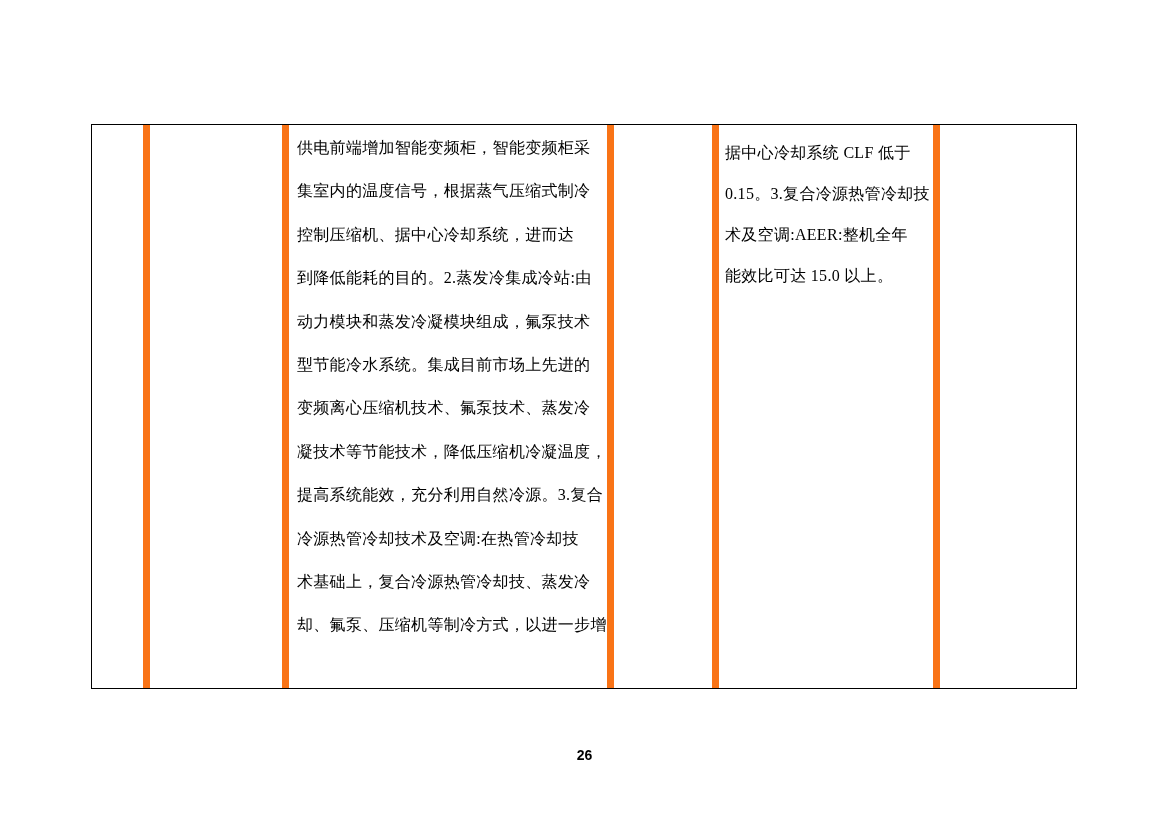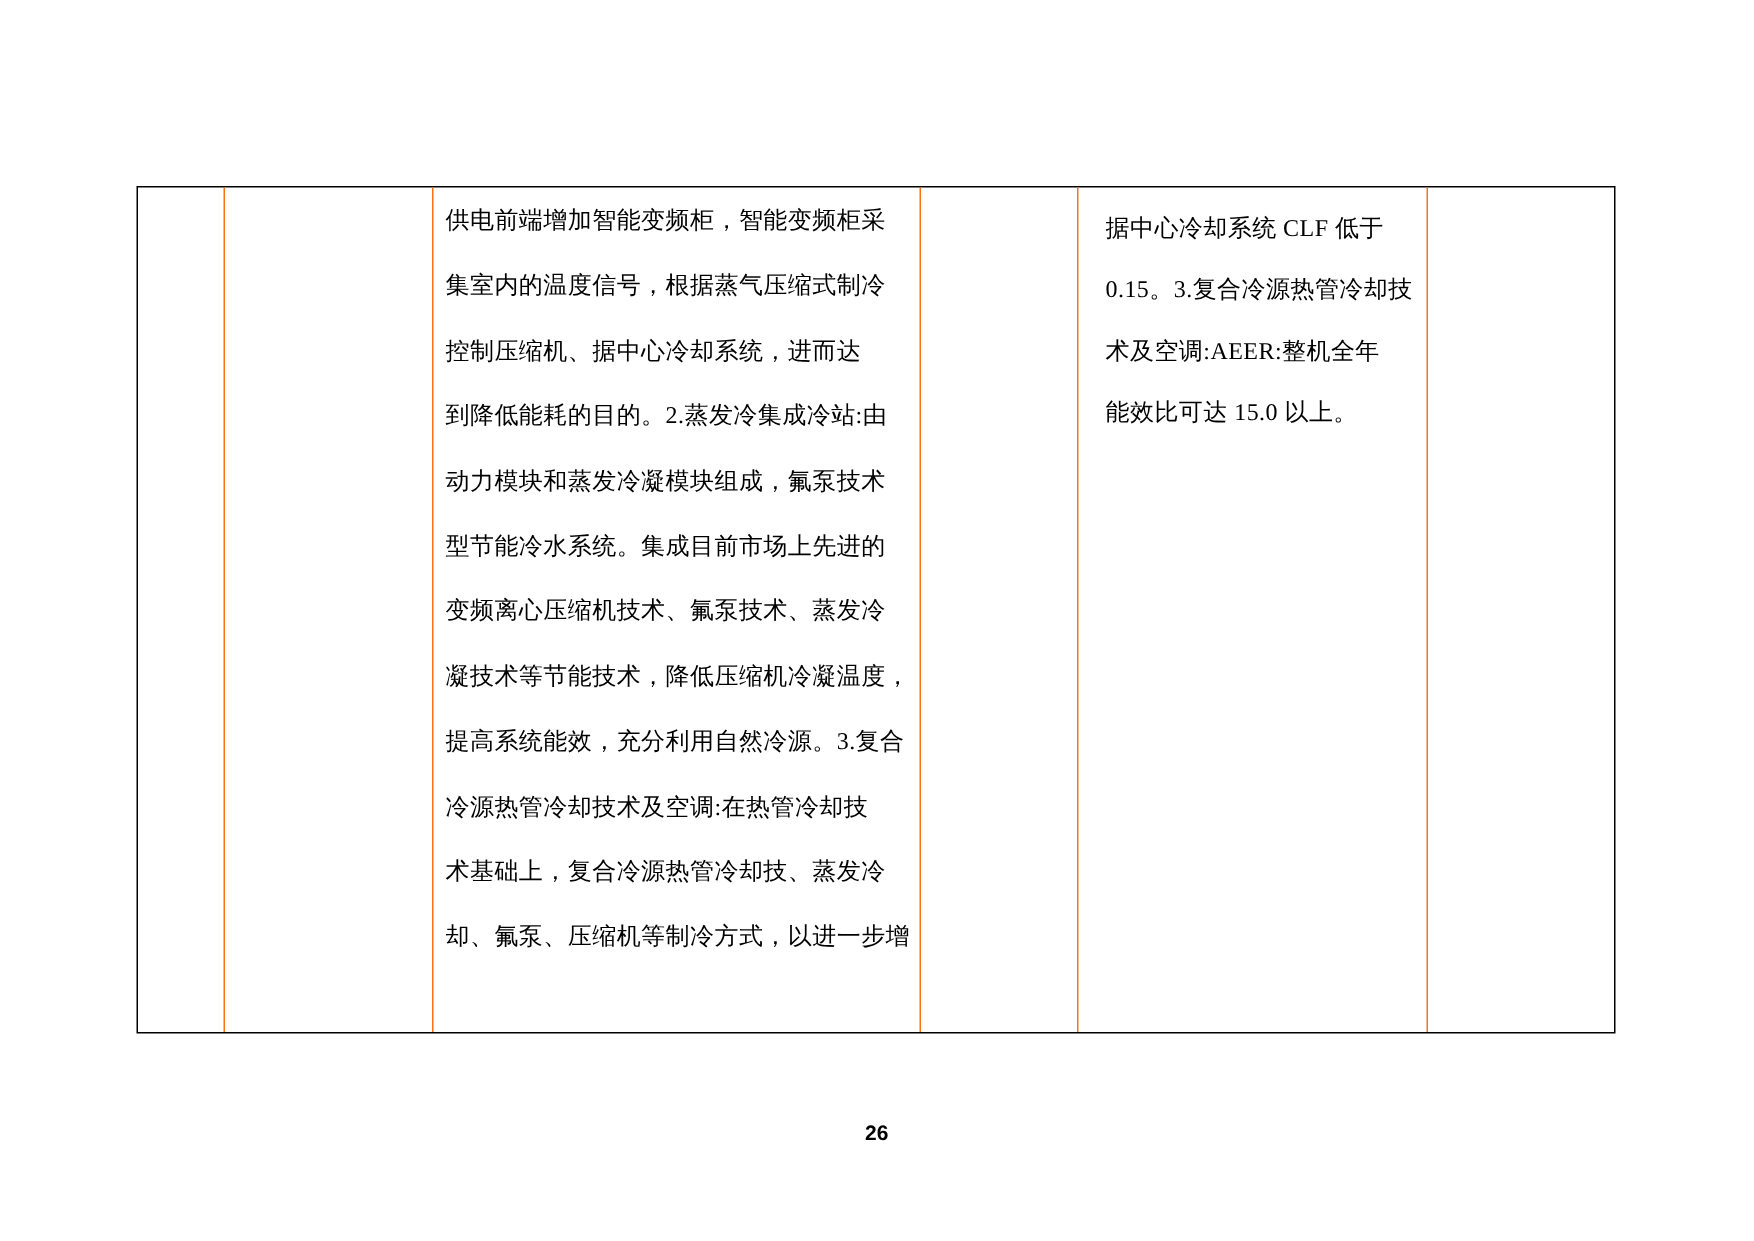--- a/index.html
+++ b/index.html
@@ -21,30 +21,30 @@
     top: 124px;
     width: 986px;
     height: 565px;
     box-sizing: border-box;
     border: 1px solid #000000;
     display: flex;
     background: #ffffff;
   }
   .cell {
     box-sizing: border-box;
-    border-right: 1px solid #f97316;
+    border-right: 7px solid #f97316;
     overflow: hidden;
     font-size: 16px;
   }
   .cell:last-child { border-right: none; }
   .c1 { width: 58px; }
   .c2 { width: 139px; }
   .c3 { width: 325px; padding: 1px 4px 0 8px; }
   .c4 { width: 105px; }
-  .c5 { width: 221px; padding: 7px 3px 0 6px; margin-left: 12px; }
+  .c5 { width: 221px; padding: 7px 3px 0 6px; }
   .c6 { flex: 1; }
   .c3 .text-line {
     line-height: 43.4px;
     letter-spacing: 0.3px;
     white-space: nowrap;
   }
   .c5 .text-line {
     line-height: 41px;
     letter-spacing: 0.3px;
     white-space: nowrap;

